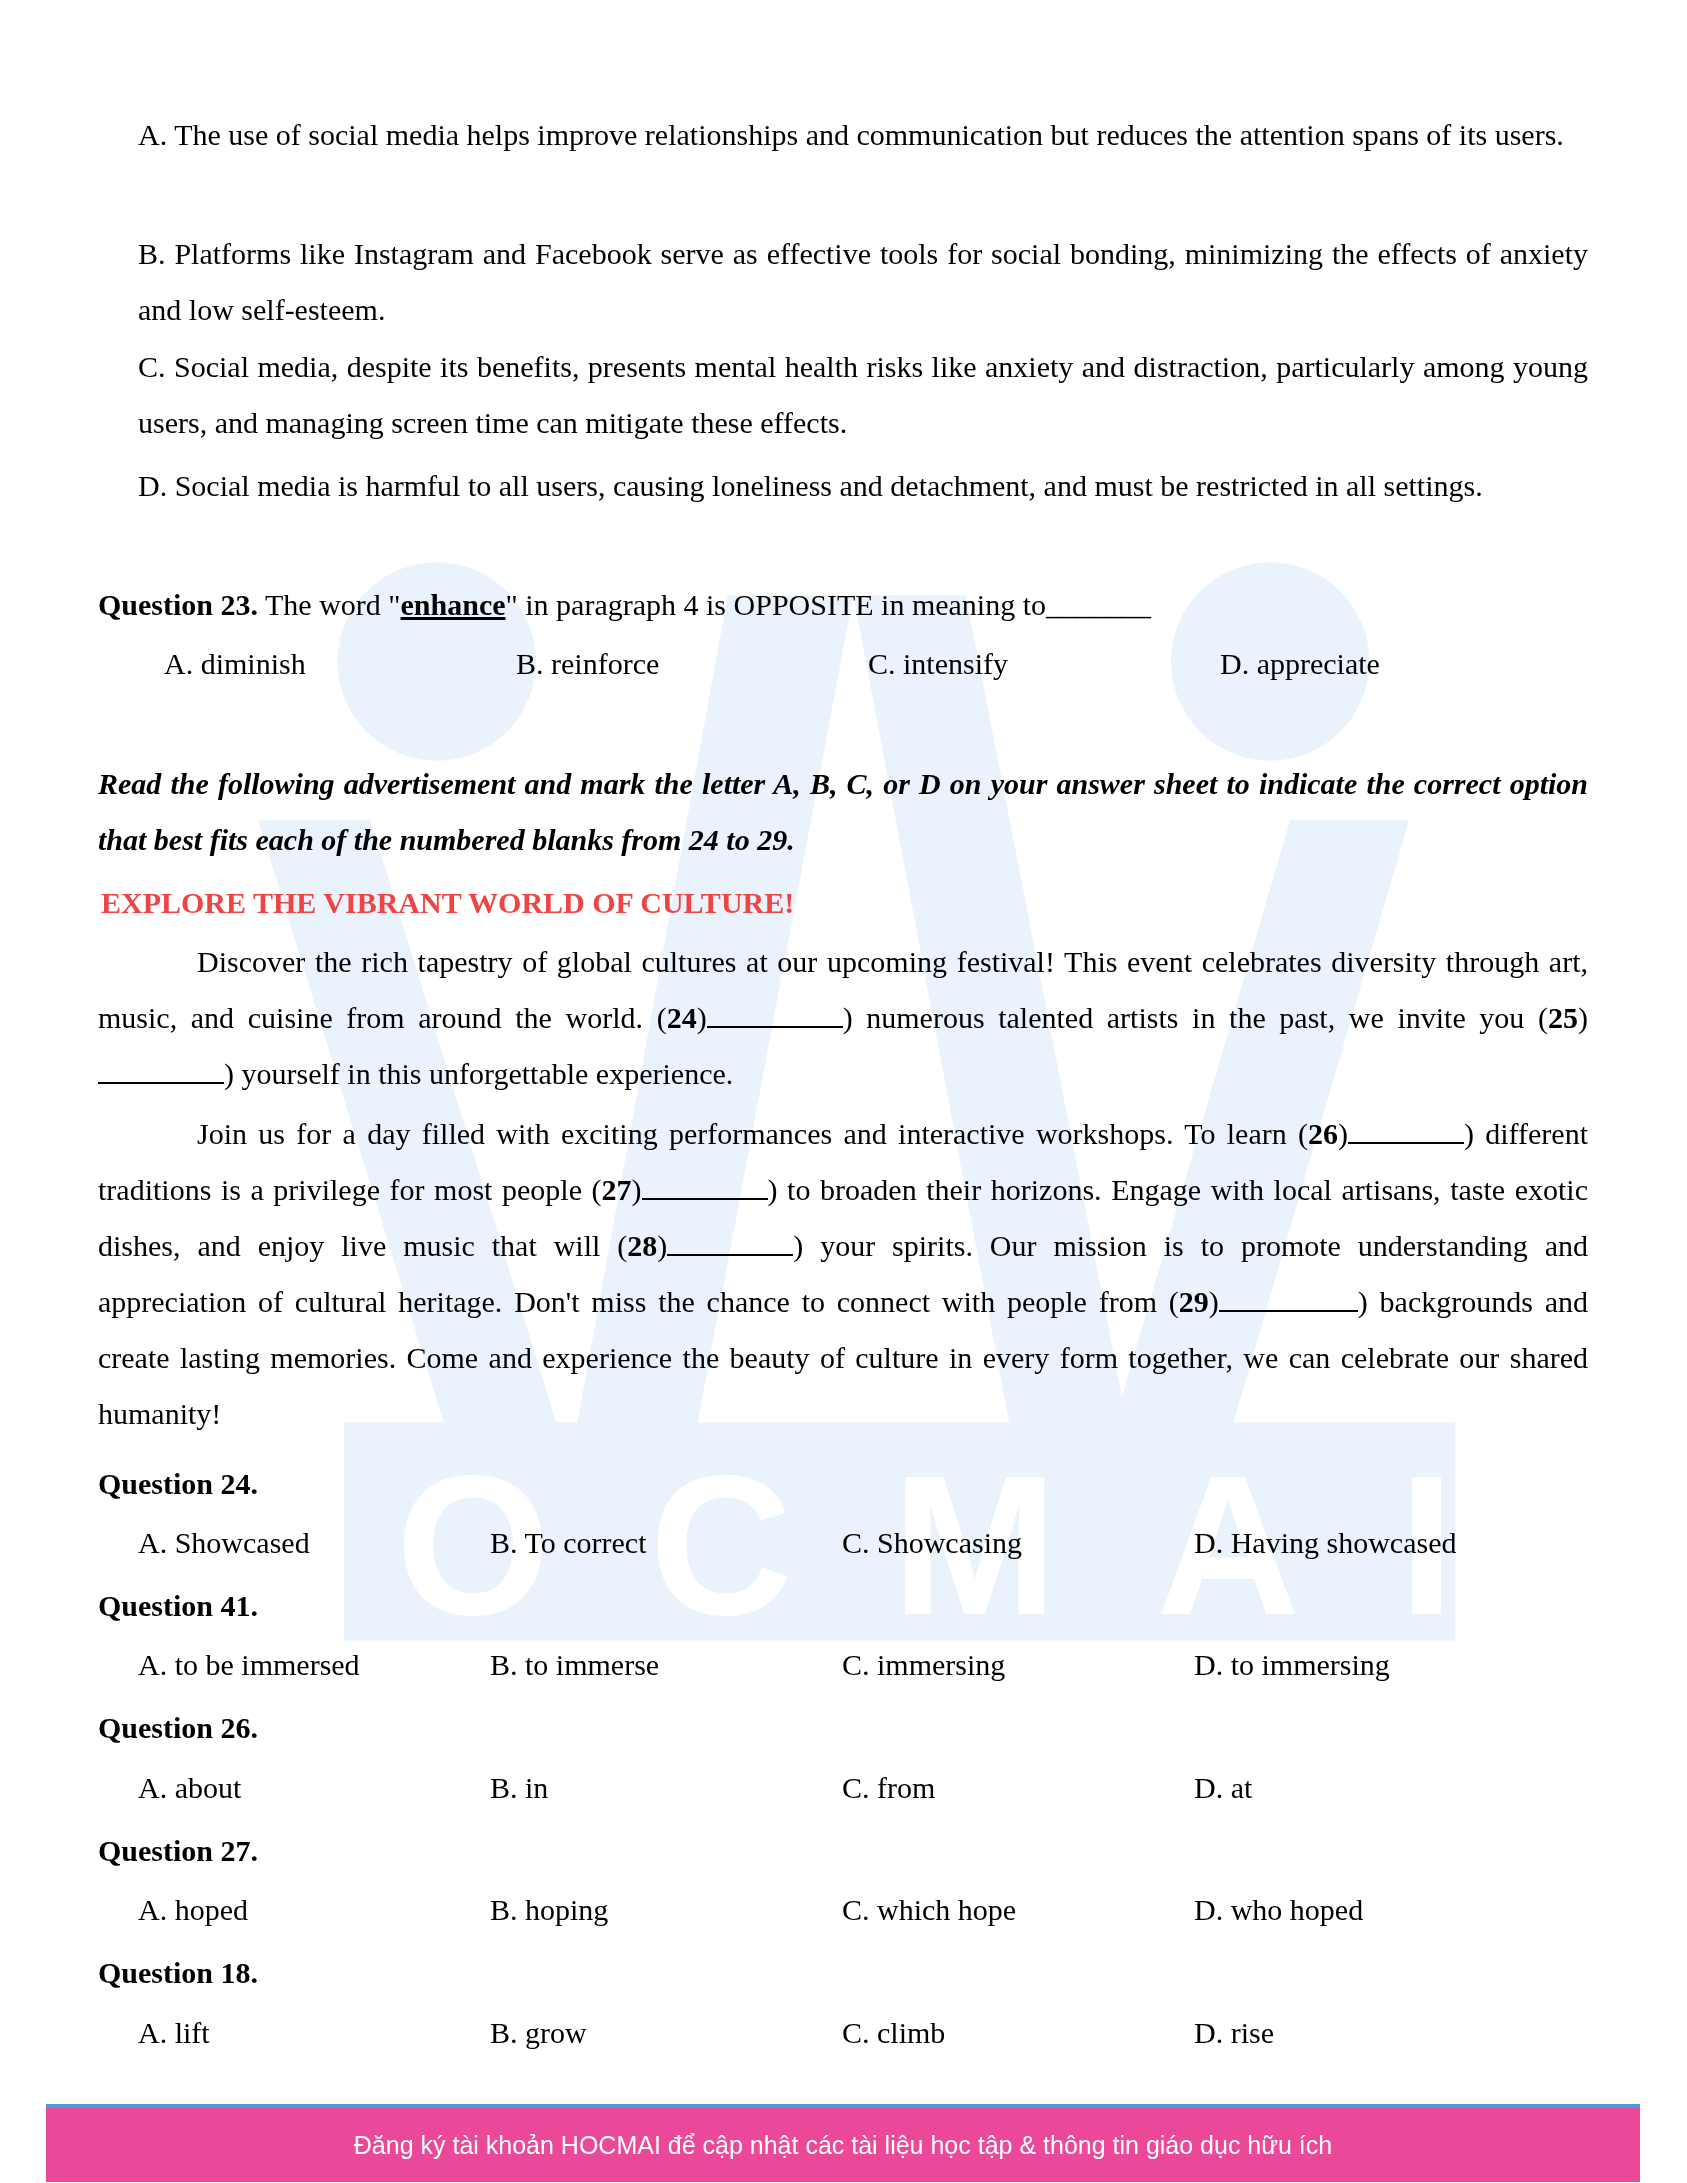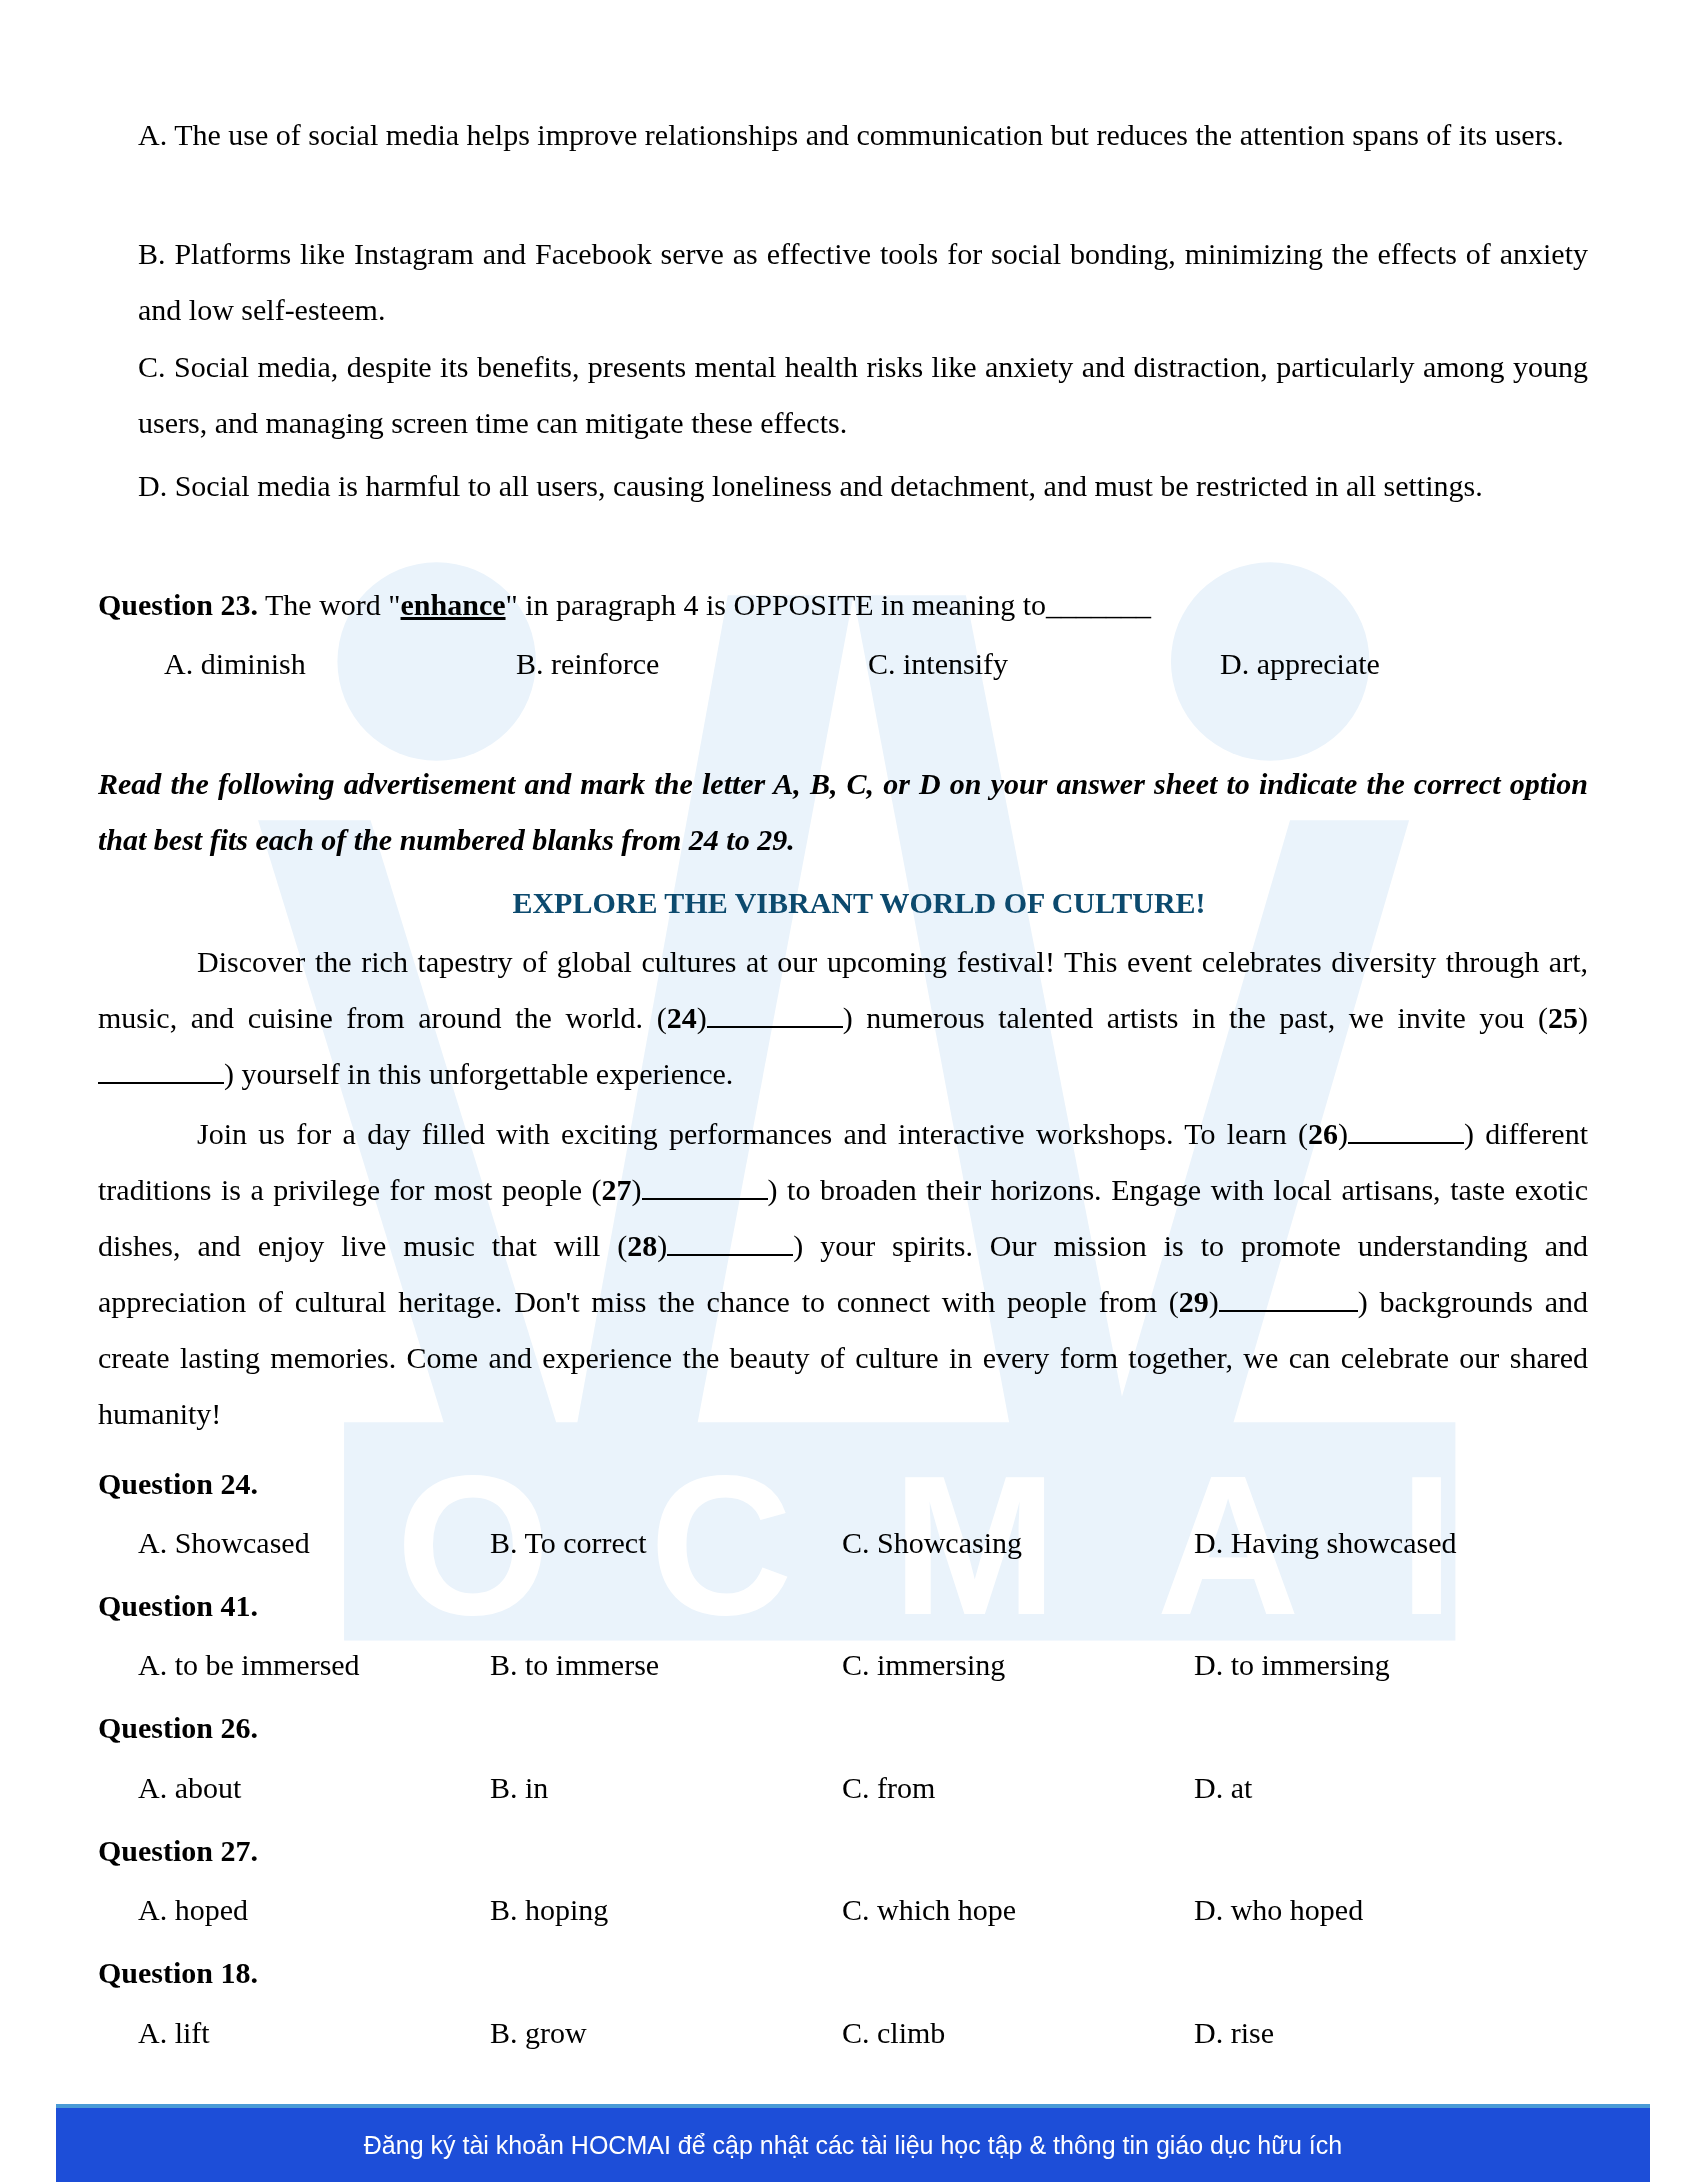--- a/index.html
+++ b/index.html
@@ -9,25 +9,25 @@
   .content { position:absolute; left:98px; top:0; width:1490px; z-index:1; font-size:30px; line-height:56px; }
   .opt-full { position:absolute; left:40px; width:1450px; text-align:justify; line-height:56px; }
   .qline { position:absolute; left:0; width:1490px; white-space:nowrap; }
   .qnum { font-weight:bold; }
   .u { text-decoration:underline; font-weight:bold; }
   .blank { display:inline-block; border-bottom:2.6px solid #000; height:25px; vertical-align:baseline; }
   .row4 { position:absolute; left:40px; width:1450px; height:56px; }
   .row4 span { position:absolute; top:0; white-space:nowrap; }
   .c1 { left:0; } .c2 { left:352px; } .c3 { left:704px; } .c4 { left:1056px;text-align:center; }
   .instr { position:absolute; left:0; width:1490px; font-weight:bold; font-style:italic; text-align:justify; line-height:56px; }
-  .title { position:absolute; left:16px; width:1490px; text-align:center; font-weight:bold; color:#0c4a6e; }
+  .title { position:absolute; left:3px; width:1490px; text-align:left; font-weight:bold; color:#ef4444; }
   .para { position:absolute; left:0; width:1490px; text-align:justify; text-indent:99px; line-height:56px; }
-  .footer { position:absolute; left:46px; top:2104px; width:1594px; height:74px; background:#1d4ed8; border-top:4px solid #4a9bd6; z-index:2;
+  .footer { position:absolute; left:46px; top:2104px; width:1594px; height:74px; background:#ec4899; border-top:4px solid #4a9bd6; z-index:2;
             display:flex; align-items:center; justify-content:center; color:#ffffff;
-            font-family:"Liberation Sans", "DejaVu Sans", sans-serif; font-size:25px;margin-left:10px; }
+            font-family:"Liberation Sans", "DejaVu Sans", sans-serif; font-size:25px; }
 </style>
 </head>
 <body>
 
 <svg class="watermark" viewBox="0 0 2550 3300" xmlns="http://www.w3.org/2000/svg">
   <g fill="#eaf3fb">
     <circle cx="660" cy="1000" r="150"></circle>
     <circle cx="1920" cy="1000" r="150"></circle>
     <polygon points="390,1240 560,1240 930,2440 760,2440"></polygon>
     <polygon points="1100,900 1290,900 1000,2440 820,2440"></polygon>

